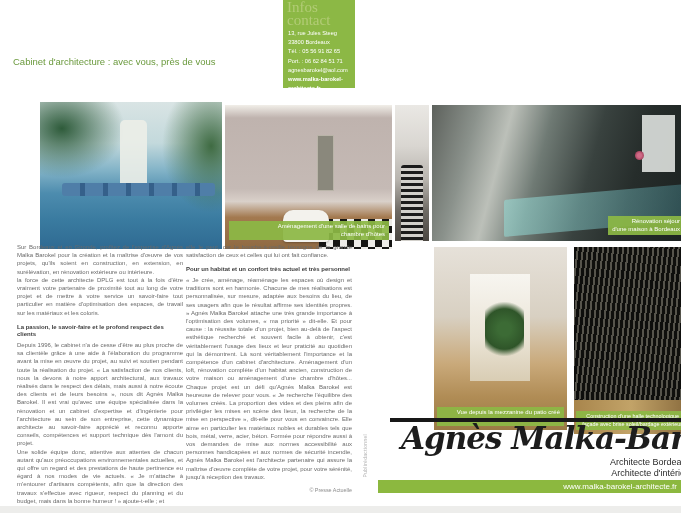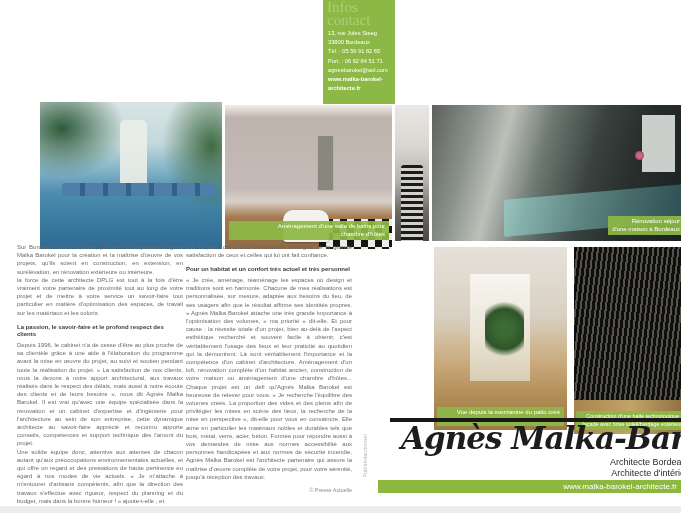--- a/index.html
+++ b/index.html
@@ -5,21 +5,21 @@
   html,body{margin:0;padding:0;background:#fff;}
   .page{position:relative;width:681px;height:513px;background:#ffffff;overflow:hidden;
         font-family:"Liberation Sans",sans-serif;}
 
   
   .hdr-title{position:absolute;left:14px;top:22px;font-size:26px;color:#6b9a3e;
              letter-spacing:.2px;white-space:nowrap;}
   .hdr-sub{position:absolute;left:13px;top:56px;font-size:9.5px;color:#6b9a3e;white-space:nowrap;}
 
   
-  .contact{position:absolute;left:283px;top:0;width:72px;height:104px;background:#8cb845;overflow:hidden;margin-left:40px;}
+  .contact{position:absolute;left:283px;top:0;width:72px;height:88px;background:#8cb845;overflow:hidden;}
   .contact-wm{position:absolute;left:4px;top:1px;font-family:"Liberation Serif",serif;
               font-size:15px;line-height:13px;color:#b2cc76;}
   .contact-lines{position:absolute;left:5px;top:29px;font-size:5.7px;line-height:9.2px;color:#fff;}
   .contact-lines .site{font-weight:bold;}
 
   
   .photo{position:absolute;overflow:hidden;}
   .cap{position:absolute;background:rgba(140,184,69,.93);color:#fff;font-size:6px;
        line-height:7.4px;padding:2px 4px;text-align:right;}
   .cap span{display:block;}
@@ -95,20 +95,21 @@
     color:#fff;font-size:8px;line-height:13px;text-align:right;padding-right:14px;
     box-sizing:border-box;white-space:nowrap;}
 
   .page-edge-bottom{position:absolute;left:0;top:506px;width:681px;height:7px;background:#ededeb;}
 </style>
 </head>
 <body>
 
 <div class="page">
 
+  <div class="hdr-sub">Cabinet d'architecture : avec vous, près de vous</div>
 
   <div class="contact">
     <div class="contact-wm">
       <div>Infos</div>
       <div>contact</div>
     </div>
     <div class="contact-lines">
       <div>13, rue Jules Steeg</div>
       <div>33800 Bordeaux</div>
       <div>Tél. : 05 56 91 82 65</div>

